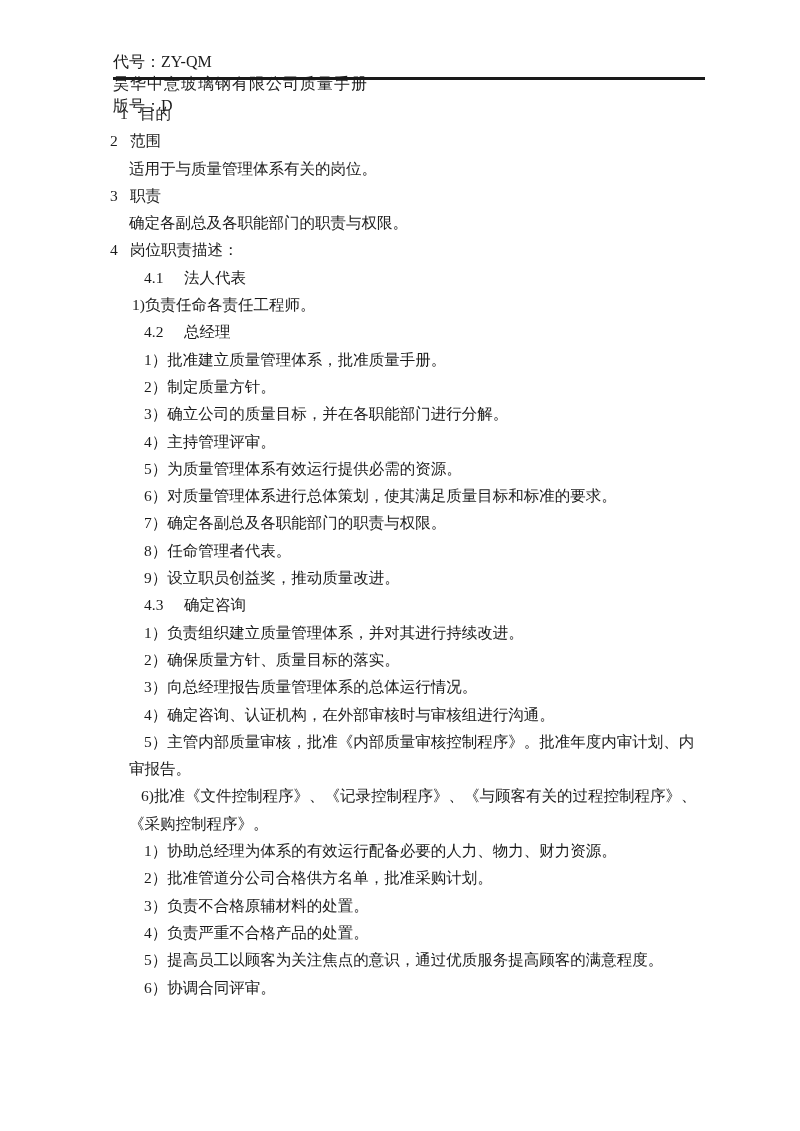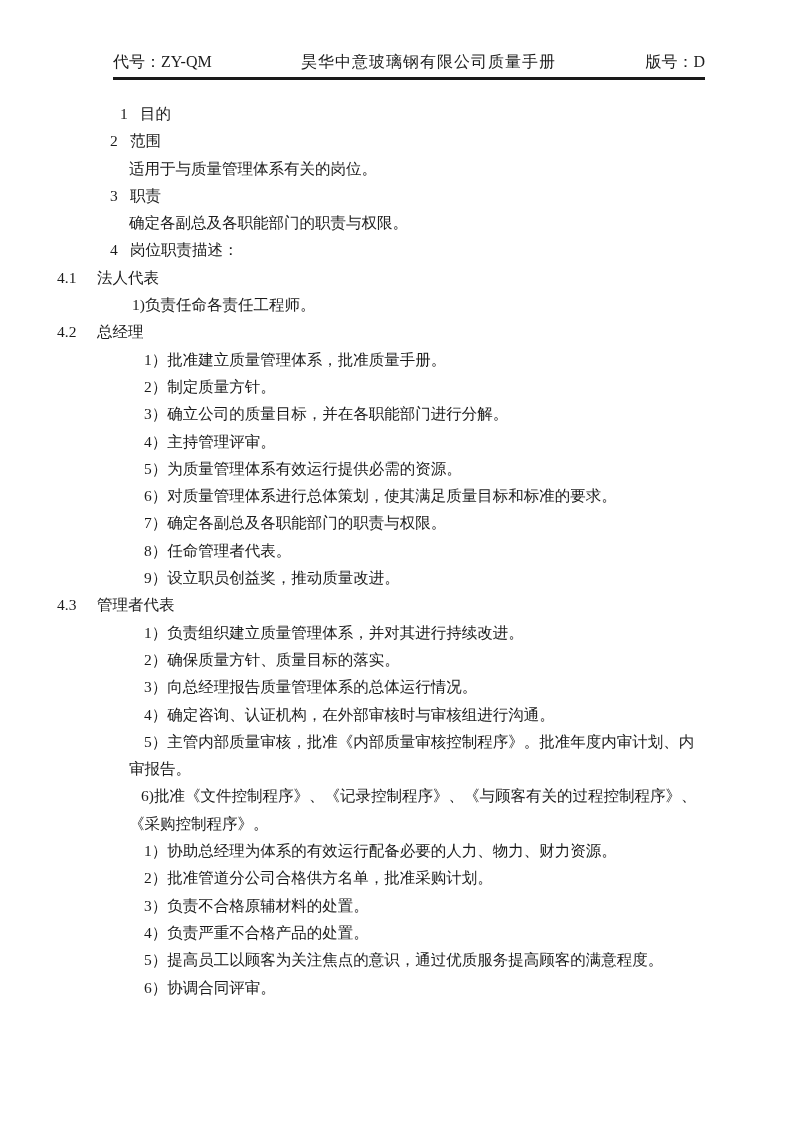--- a/index.html
+++ b/index.html
@@ -15,25 +15,25 @@
     overflow: hidden;
     font-family: "Liberation Serif", "DejaVu Serif", serif;
     color: #1b1b1b;
   }
   .doc-header {
     position: absolute;
     left: 113px;
     right: 95px;
     top: 51px;
     display: flex;
-    justify-content: space-between;
     align-items: baseline;
     font-size: 16px;
     line-height: 22px;
     white-space: nowrap;
+    flex-direction: column;
   }
   .doc-header .hdr-title {
     letter-spacing: 1px;
   }
   .header-rule {
     position: absolute;
     left: 113px;
     right: 95px;
     top: 77px;
     height: 3px;
@@ -47,21 +47,21 @@
     font-size: 15.5px;
     line-height: 27.3px;
   }
   .line { min-height: 27.3px; }
 
   
   .sec        { padding-left: 110px; }
   .sec-first  { padding-left: 120px; }
   .sec .num,
   .sec-first .num { display: inline-block; width: 20px; text-indent: 0; }
-  .sub        { padding-left: 57px; }
+  .sub        { padding-left: 108px; margin-left: 36px; }
   .sub .num   { display: inline-block; width: 40px; text-indent: 0; }
   .para       { padding-left: 129px; }
   .item       { padding-left: 129px; text-indent: 15px; }
   .item-a     { padding-left: 129px; text-indent: 3px; }
   .item-b     { padding-left: 129px; text-indent: 12px; }
 </style>
 </head>
 <body>
 
 <div class="page" style="color: rgb(27, 27, 27);">
@@ -86,21 +86,21 @@
       <div class="line sub"><span class="num">4.2</span><span>总经理</span></div>
       <div class="line item">1）批准建立质量管理体系，批准质量手册。</div>
       <div class="line item">2）制定质量方针。</div>
       <div class="line item">3）确立公司的质量目标，并在各职能部门进行分解。</div>
       <div class="line item">4）主持管理评审。</div>
       <div class="line item">5）为质量管理体系有效运行提供必需的资源。</div>
       <div class="line item">6）对质量管理体系进行总体策划，使其满足质量目标和标准的要求。</div>
       <div class="line item">7）确定各副总及各职能部门的职责与权限。</div>
       <div class="line item">8）任命管理者代表。</div>
       <div class="line item">9）设立职员创益奖，推动质量改进。</div>
-      <div class="line sub"><span class="num">4.3</span><span>管理者代表</span></div>
+      <div class="line sub"><span class="num">4.3</span><span>确定咨询</span></div>
       <div class="line item">1）负责组织建立质量管理体系，并对其进行持续改进。</div>
       <div class="line item">2）确保质量方针、质量目标的落实。</div>
       <div class="line item">3）向总经理报告质量管理体系的总体运行情况。</div>
       <div class="line item">4）确定咨询、认证机构，在外部审核时与审核组进行沟通。</div>
       <div class="line item">5）主管内部质量审核，批准《内部质量审核控制程序》。批准年度内审计划、内审报告。</div>
       <div class="line item-b">6)批准《文件控制程序》、《记录控制程序》、《与顾客有关的过程控制程序》、《采购控制程序》。</div>
       <div class="line item">1）协助总经理为体系的有效运行配备必要的人力、物力、财力资源。</div>
       <div class="line item">2）批准管道分公司合格供方名单，批准采购计划。</div>
       <div class="line item">3）负责不合格原辅材料的处置。</div>
       <div class="line item">4）负责严重不合格产品的处置。</div>

